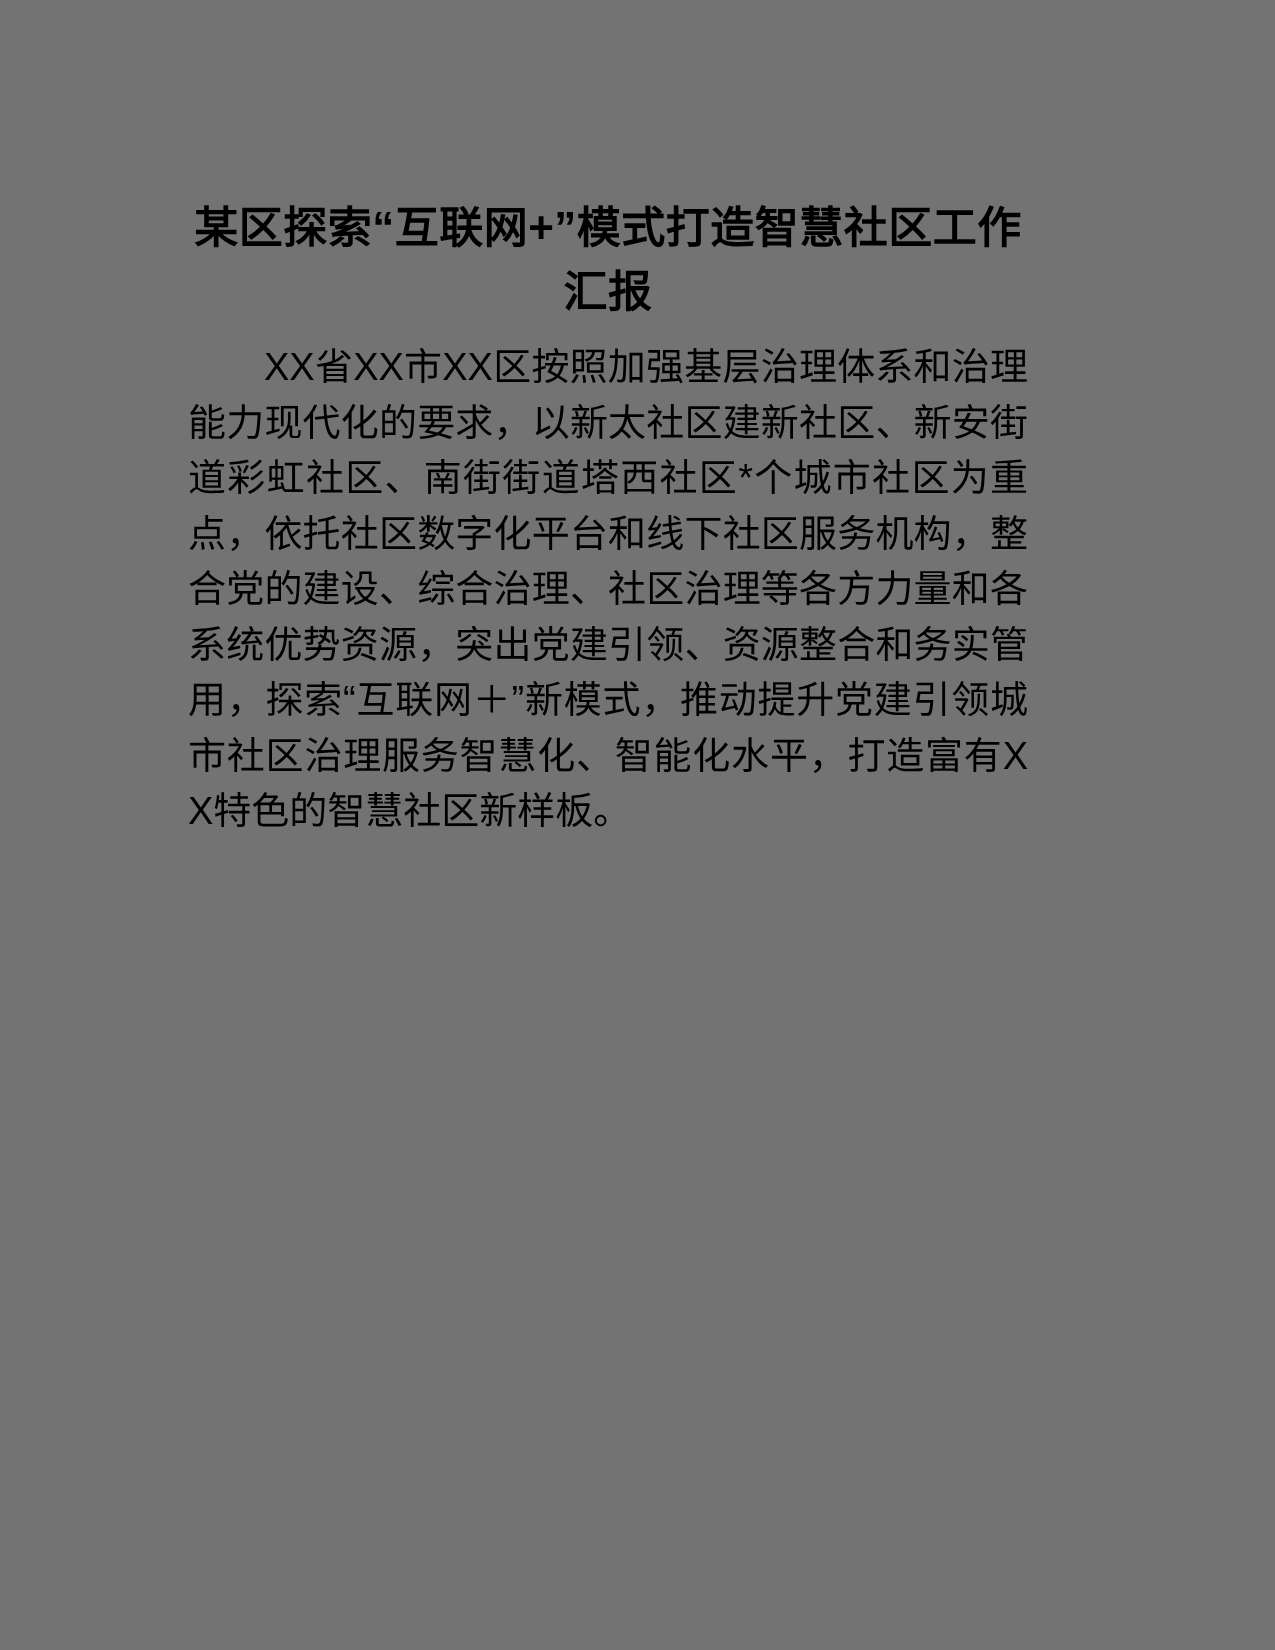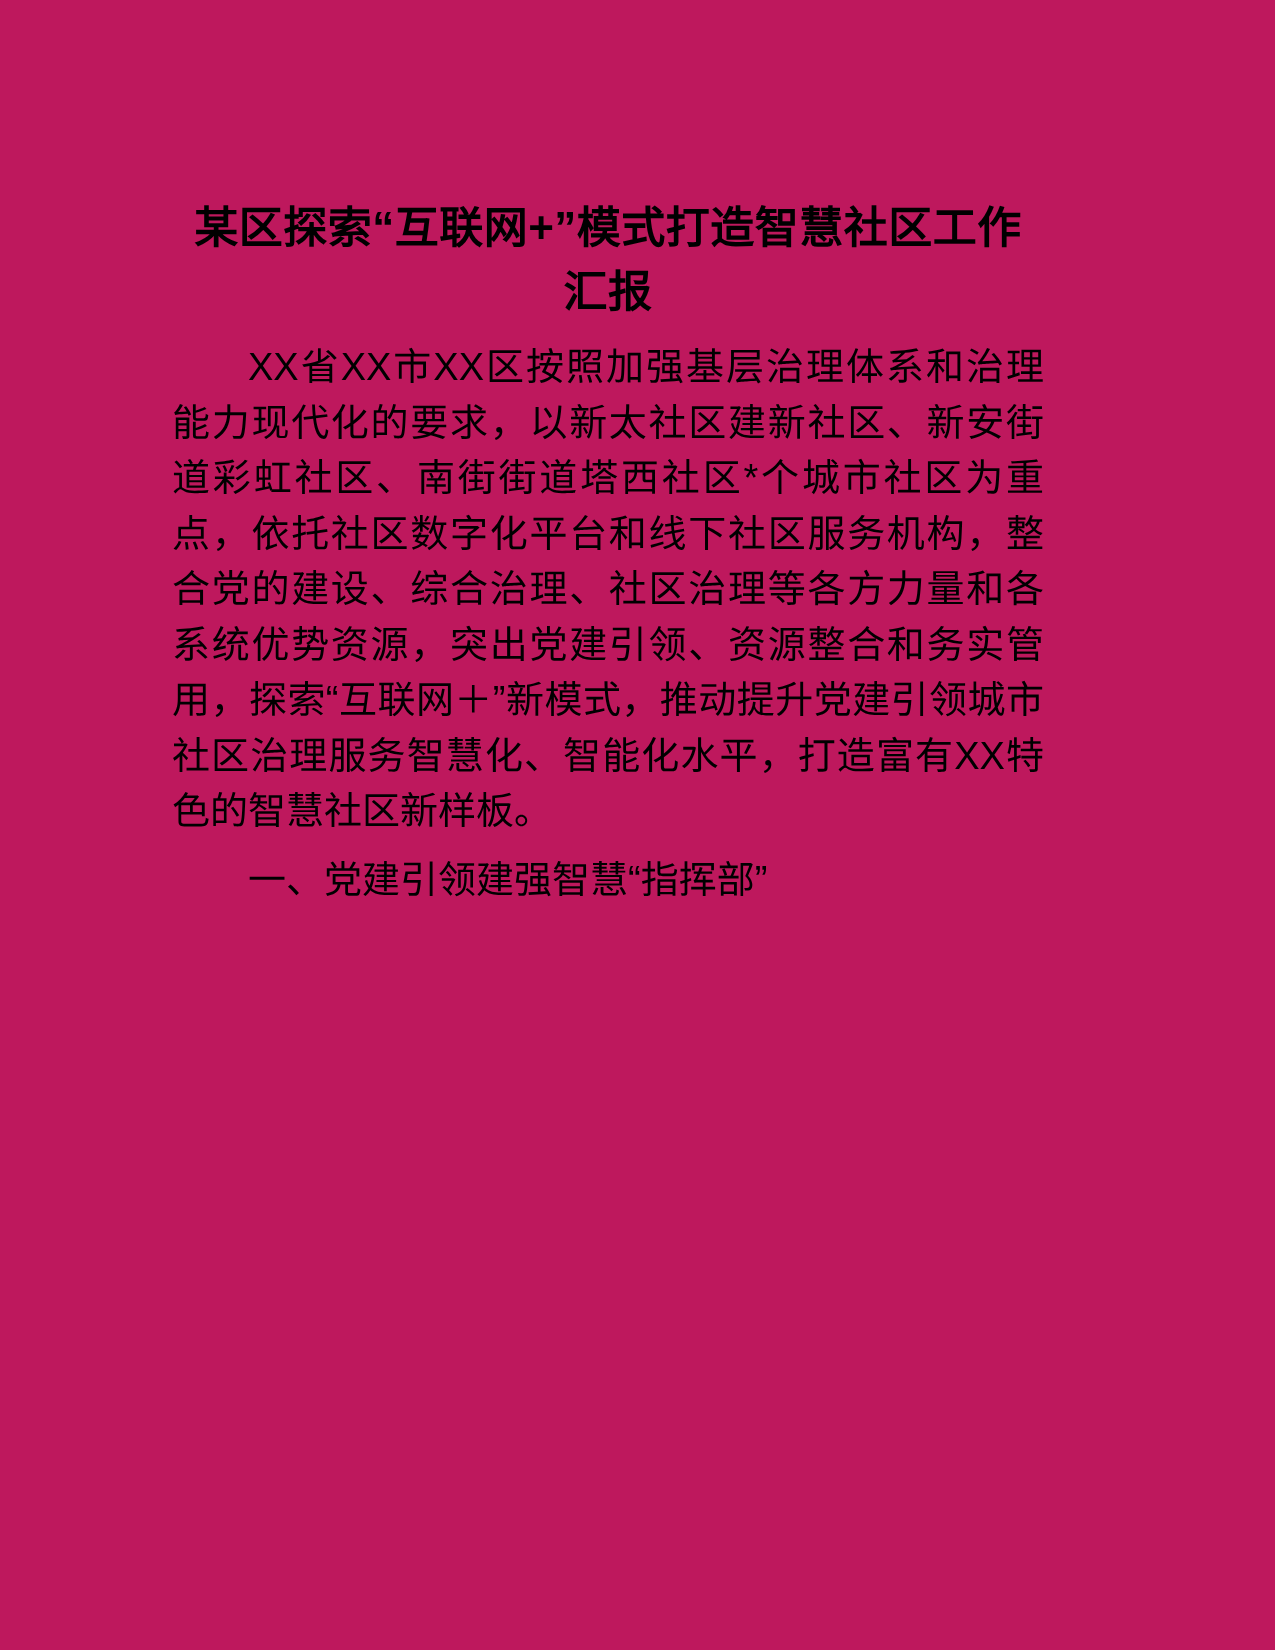--- a/index.html
+++ b/index.html
@@ -7,21 +7,21 @@
     margin: 0;
     padding: 0;
     background: #ffffff;
   }
 
   .page {
     position: relative;
     width: 1275px;
     height: 1650px;
     margin: 0 auto;
-    background: #be185d;
+    background: #737373;
     overflow: hidden;
     box-sizing: border-box;
   }
 
   .doc-body {
     position: absolute;
     left: 172px;
     top: 196px;
     width: 872px;
   }
@@ -41,21 +41,21 @@
   .para {
     font-family: "Liberation Sans", "DejaVu Sans", sans-serif;
     font-weight: 400;
     font-size: 38px;
     line-height: 55.5px;
     color: #000000;
     text-align: justify;
     text-align-last: left;
     text-justify: inter-ideograph;
     text-indent: 76px;
-    margin: 0;
+    margin: 16px;
     word-break: break-all;
     letter-spacing: 0px;
   }
 
   .section-heading {
     font-family: "Liberation Sans", "DejaVu Sans", sans-serif;
     font-weight: 400;
     font-size: 38px;
     line-height: 55.5px;
     color: #000000;
@@ -67,17 +67,16 @@
 </head>
 <body>
 
 <div class="page">
   <div class="doc-body">
 
     <h1 class="doc-title">某区探索“互联网+”模式打造智慧社区工作汇报</h1>
 
     <p class="para">XX省XX市XX区按照加强基层治理体系和治理能力现代化的要求，以新太社区建新社区、新安街道彩虹社区、南街街道塔西社区*个城市社区为重点，依托社区数字化平台和线下社区服务机构，整合党的建设、综合治理、社区治理等各方力量和各系统优势资源，突出党建引领、资源整合和务实管用，探索“互联网＋”新模式，推动提升党建引领城市社区治理服务智慧化、智能化水平，打造富有XX特色的智慧社区新样板。</p>
 
-    <p class="section-heading">一、党建引领建强智慧“指挥部”</p>
 
 
   </div>
 </div>
 
 </body></html>

